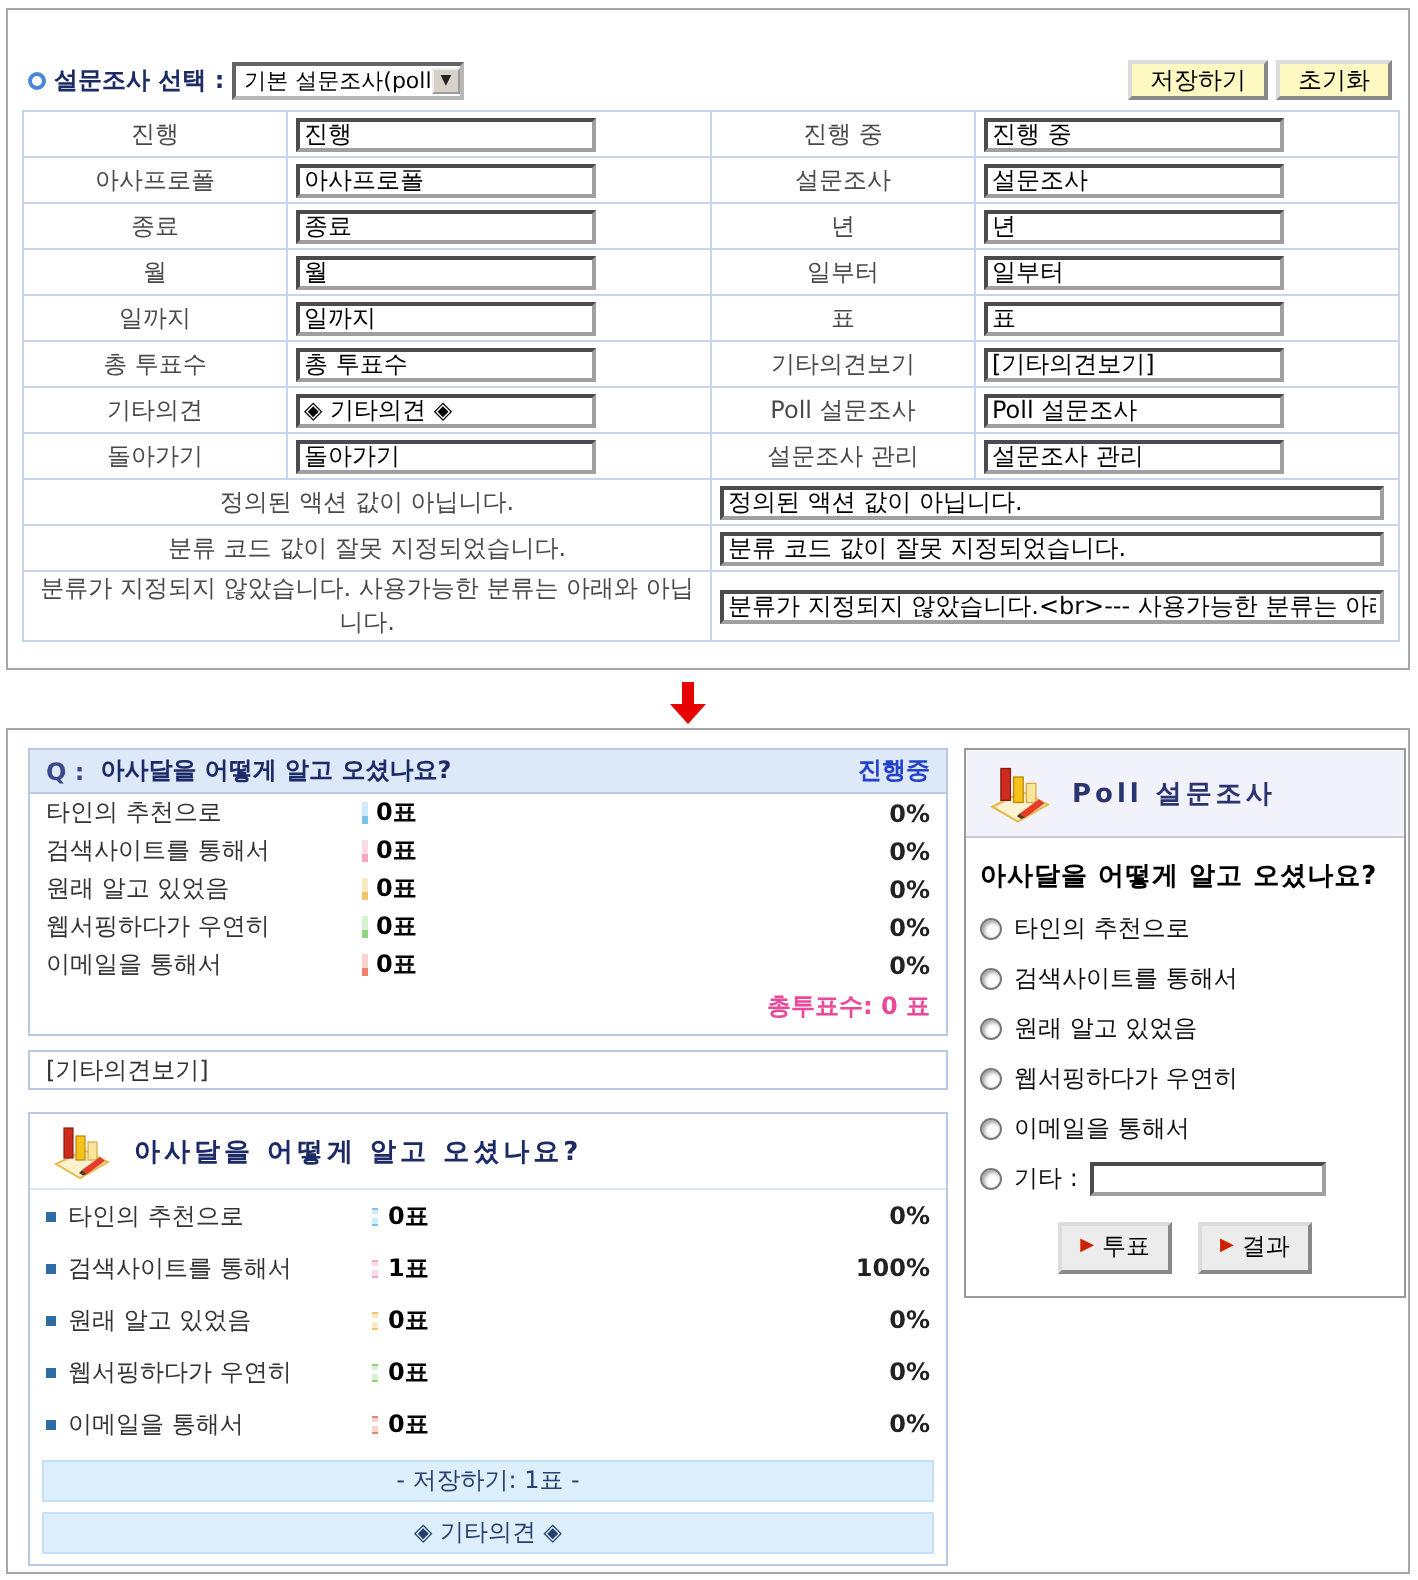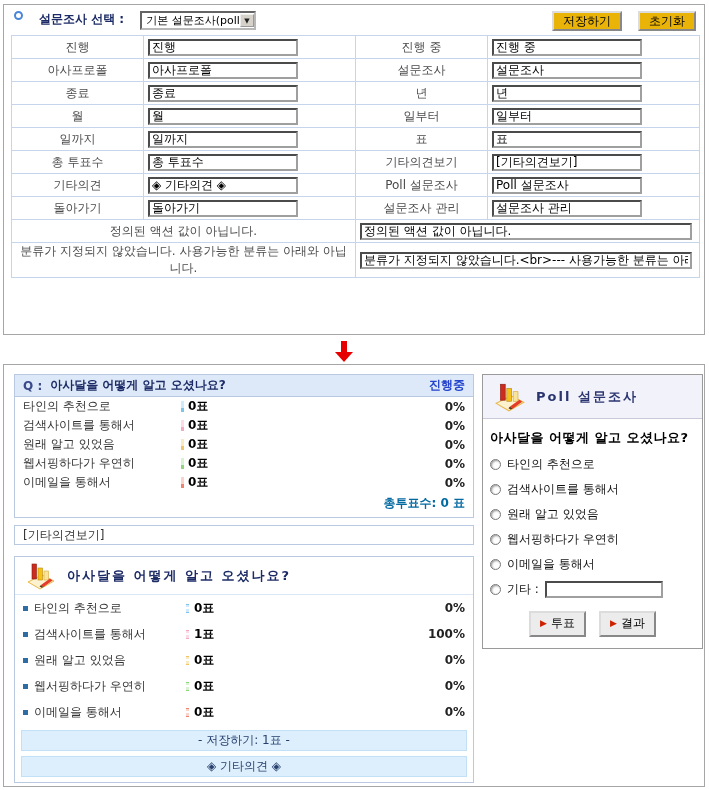--- a/index.html
+++ b/index.html
@@ -2,30 +2,30 @@
 <html><head>
 <meta charset="utf-8">
 <style>
   * { margin:0; padding:0; box-sizing:border-box; }
   html,body { width:709px; height:790px; background:#fff; overflow:hidden;
     font-family:"DejaVu Sans","Liberation Sans",sans-serif; font-size:12px; color:#333; }
 
   
   .top-box { position:absolute; left:3px; top:4px; width:702px; height:331px;
     border:1px solid #a6a6a6; background:#fff; }
-  .topbar { display:flex; align-items:flex-start; gap:16px; padding:6px 8px 4px 10px; height:28px; }
+  .topbar { display:flex; align-items:center; gap:4px; padding:6px 8px 4px 10px; height:28px;margin-top:20px; }
   .bullet-icon { width:9px; height:9px; border:2px solid #4a86d8; border-radius:50%; background:#fff; flex:0 0 auto; }
   .topbar-label { color:#1c2b66; font-weight:bold; }
   .select { display:flex; align-items:center; border:2px inset #b8b8b8; background:#fff;
     height:19px; width:116px; padding-left:4px; cursor:default; }
   .select-value { white-space:nowrap; overflow:hidden; font-size:11px; color:#000; }
   .select-arrow { margin-left:auto; width:15px; height:13px; background:#d6d2ca; border:1px outset #eee;
     font-size:7px; display:flex; align-items:center; justify-content:center; color:#222; }
   .spacer { flex:1; }
-  .btn { background:#eab308; border:2px outset #dcdcdc; height:20px; padding:0 9px; font-size:12px;
+  .btn { background:#fef9c3; border:2px outset #dcdcdc; height:20px; padding:0 9px; font-size:12px;
     color:#000; font-family:inherit; cursor:pointer; }
 
   table.map { border-collapse:collapse; margin:2px 7px 0 7px; width:688px; table-layout:fixed; }
   table.map td { border:1px solid #c6d5ec; height:23px; padding:0 3px; }
   table.map { border:1px solid #9fb6d9; }
   td.lbl, td.wlbl { text-align:center; color:#4a4a4a; background:#fff; }
   .tinput { width:150px; height:17px; border:2px inset #9f9f9f; font-size:12px; padding:0 2px;
     font-family:inherit; color:#000; display:block; margin-left:1px; }
   .winput { width:332px; }
 
@@ -44,21 +44,21 @@
   .box1-head { height:22px; background:#dde9f8; border-bottom:1px solid #b9c9e2;
     display:flex; align-items:center; padding:0 8px; gap:8px; }
   .q-prefix { color:#3a4a8a; font-weight:bold; }
   .q-title { color:#1c2b66; font-weight:bold; }
   .status-link { margin-left:auto; color:#2442cc; font-weight:bold; cursor:pointer; text-decoration:none; }
   .r-row { height:19px; display:flex; align-items:center; padding:0 8px; }
   .r-label { width:158px; color:#333; }
   .tick { width:3px; height:11px; border-bottom:4px solid; margin-right:4px; flex:0 0 auto; }
   .r-votes { font-weight:bold; color:#000; }
   .r-pct { margin-left:auto; font-weight:bold; color:#222; }
-  .r-total { text-align:right; padding:3px 8px 5px; color:#0369a1; font-weight:bold; }
+  .r-total { text-align:right; padding:3px 8px 5px; color:#ec4899; font-weight:bold; }
 
   .etc-box { border:1px solid #b9c9e2; margin-top:7px; height:20px; line-height:18px; padding:0 8px; color:#333; }
   .etc-box span { cursor:pointer; }
 
   .box2 { border:1px solid #b9c9e2; margin-top:11px; padding-bottom:5px; background:#fff; }
   .box2-head { height:38px; display:flex; align-items:center; gap:10px; padding:0 10px;
     border-bottom:1px solid #dce7f5; }
   .box2-title { color:#1c2b66; font-weight:bold; font-size:13px; letter-spacing:2px; }
   .g-row { height:26px; display:flex; align-items:center; padding:0 8px; }
   .bullet-sq { width:5px; height:5px; background:#2e6da4; margin-right:6px; flex:0 0 auto; }
@@ -203,20 +203,26 @@
       </tbody>
     <tbody>
 
         <tr>
           <td class="wlbl" colspan="2">정의된 액션 값이 아닙니다.</td>
           <td class="inp" colspan="2">
             <input class="tinput winput" value="정의된 액션 값이 아닙니다." style="">
           </td>
         </tr>
 
+        <tr>
+          <td class="wlbl" colspan="2">분류 코드 값이 잘못 지정되었습니다.</td>
+          <td class="inp" colspan="2">
+            <input class="tinput winput" value="분류 코드 값이 잘못 지정되었습니다." style="">
+          </td>
+        </tr>
 
         <tr>
           <td class="wlbl" colspan="2">분류가 지정되지 않았습니다. 사용가능한 분류는 아래와 아닙니다.</td>
           <td class="inp" colspan="2">
             <input class="tinput winput" value="분류가 지정되지 않았습니다.&lt;br&gt;--- 사용가능한 분류는 아래" style="">
           </td>
         </tr>
       </tbody>
   </table>
 </div>

